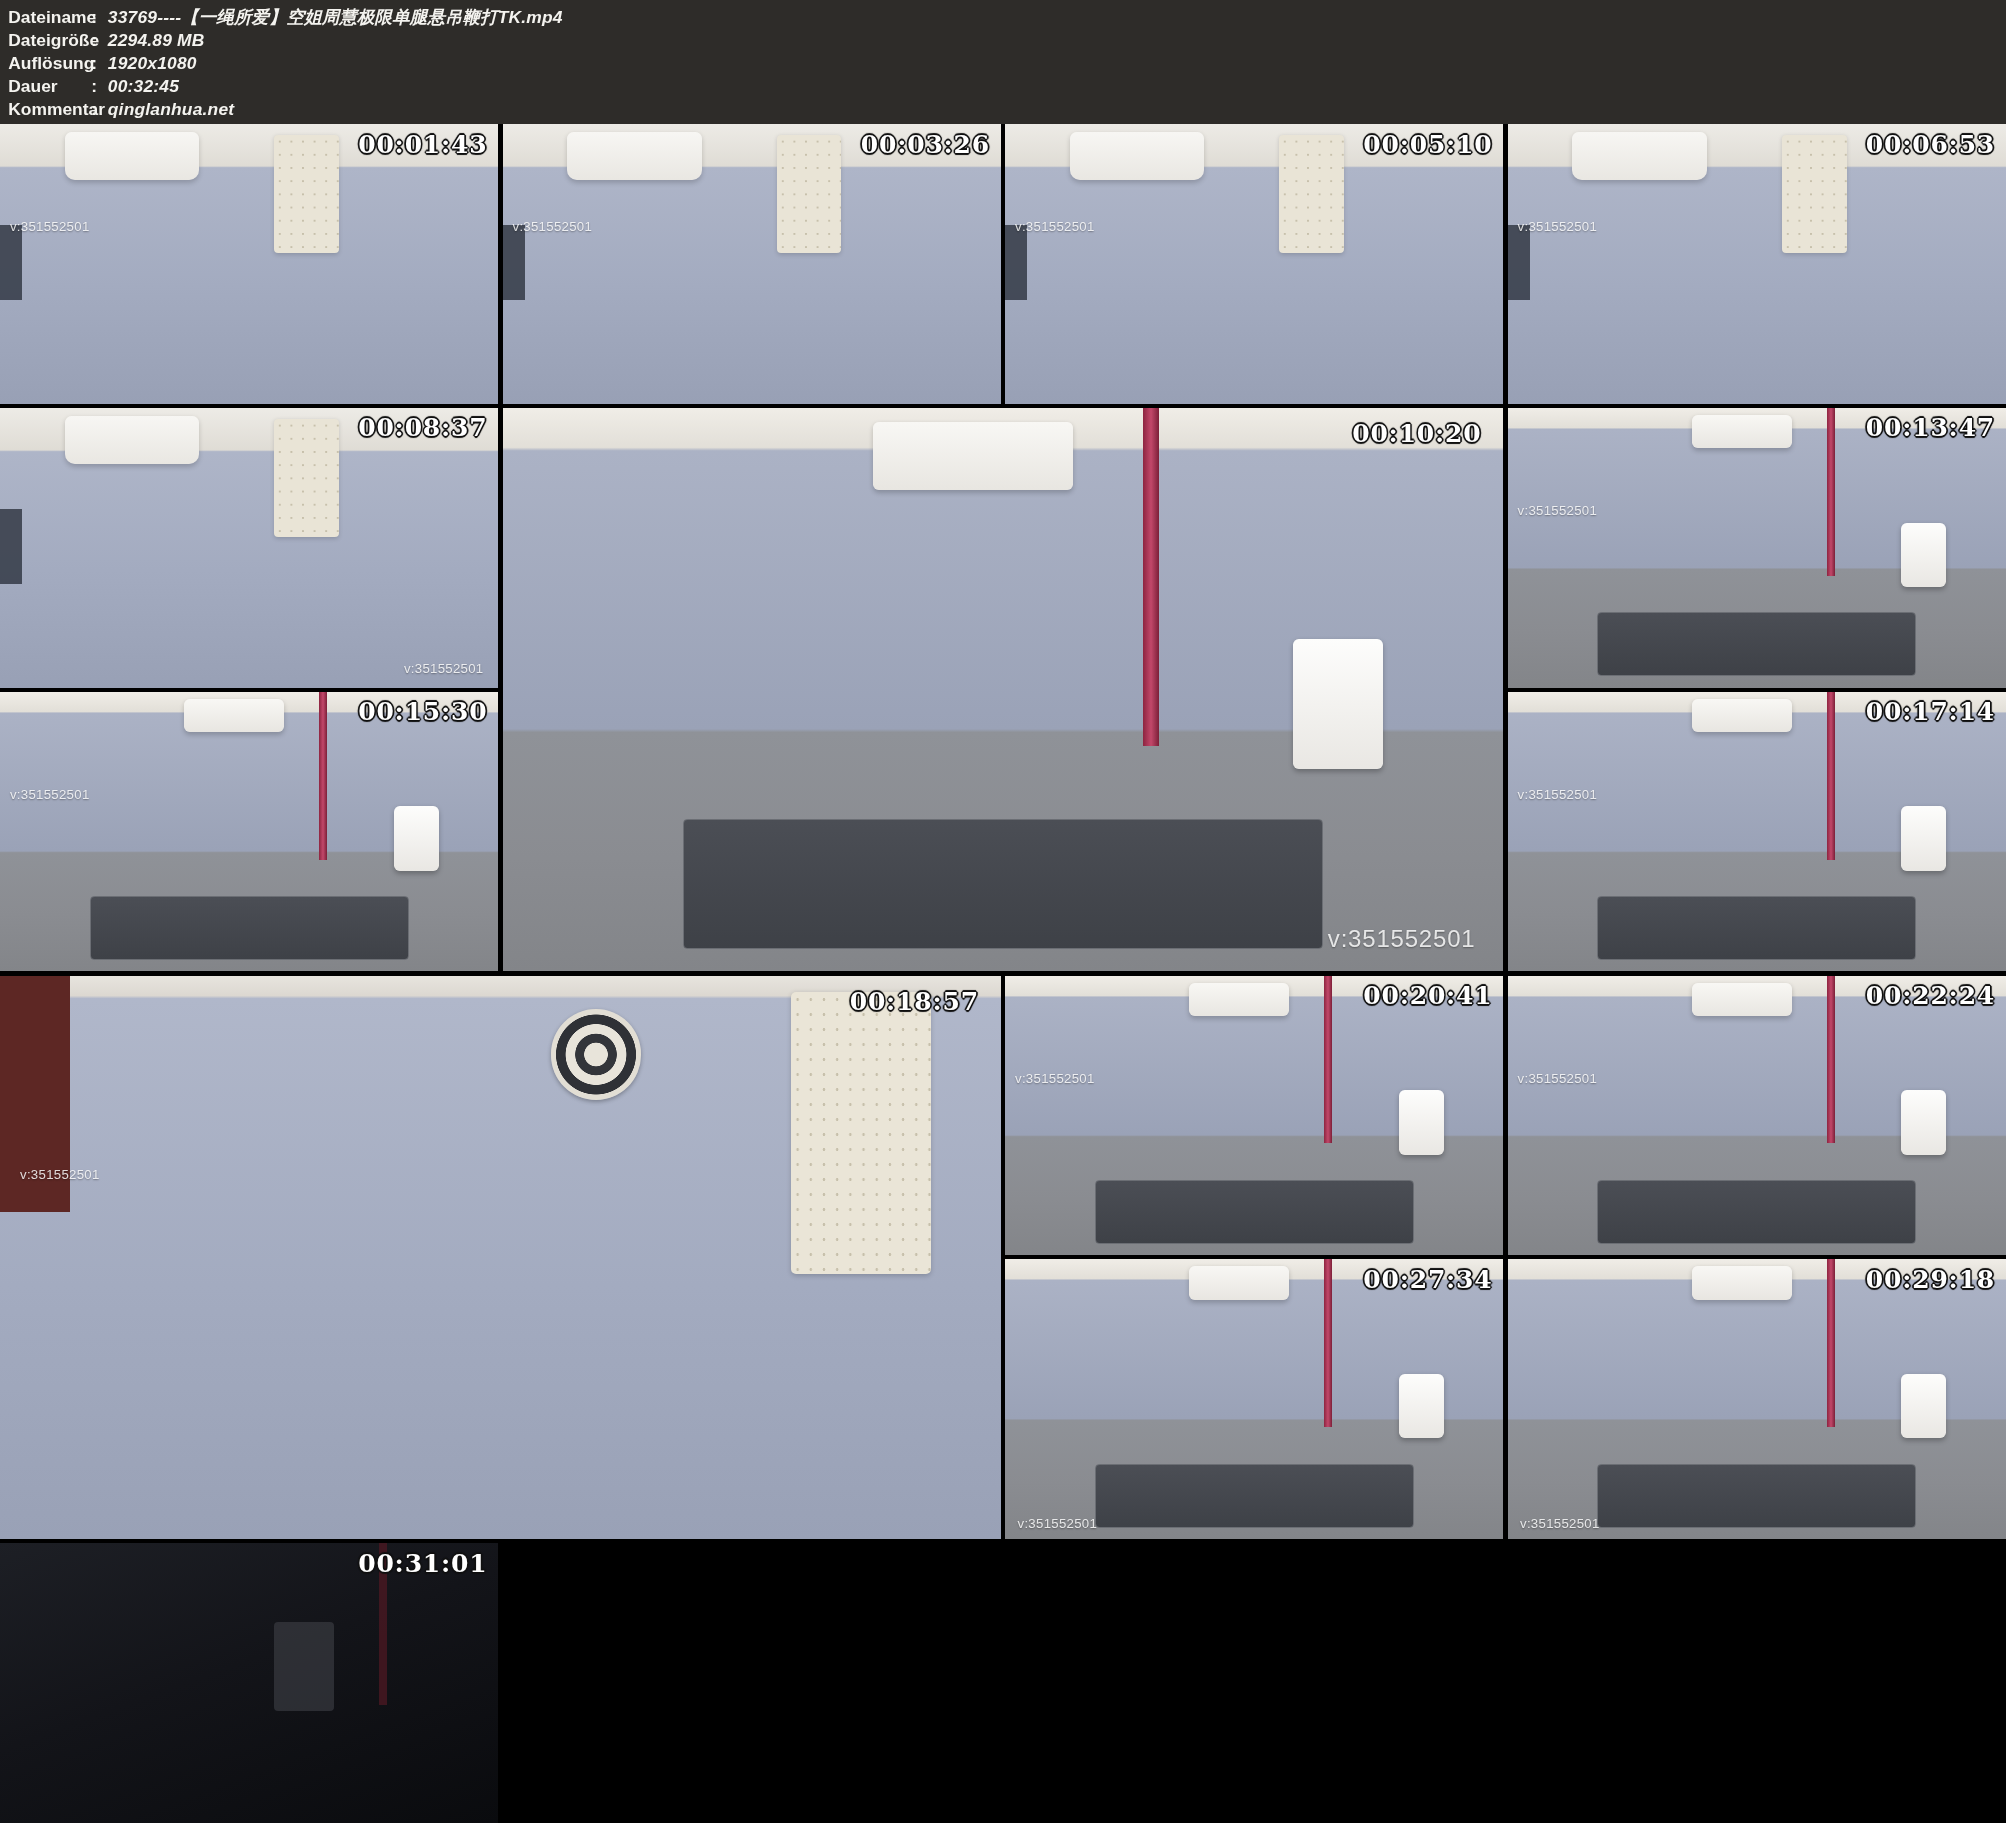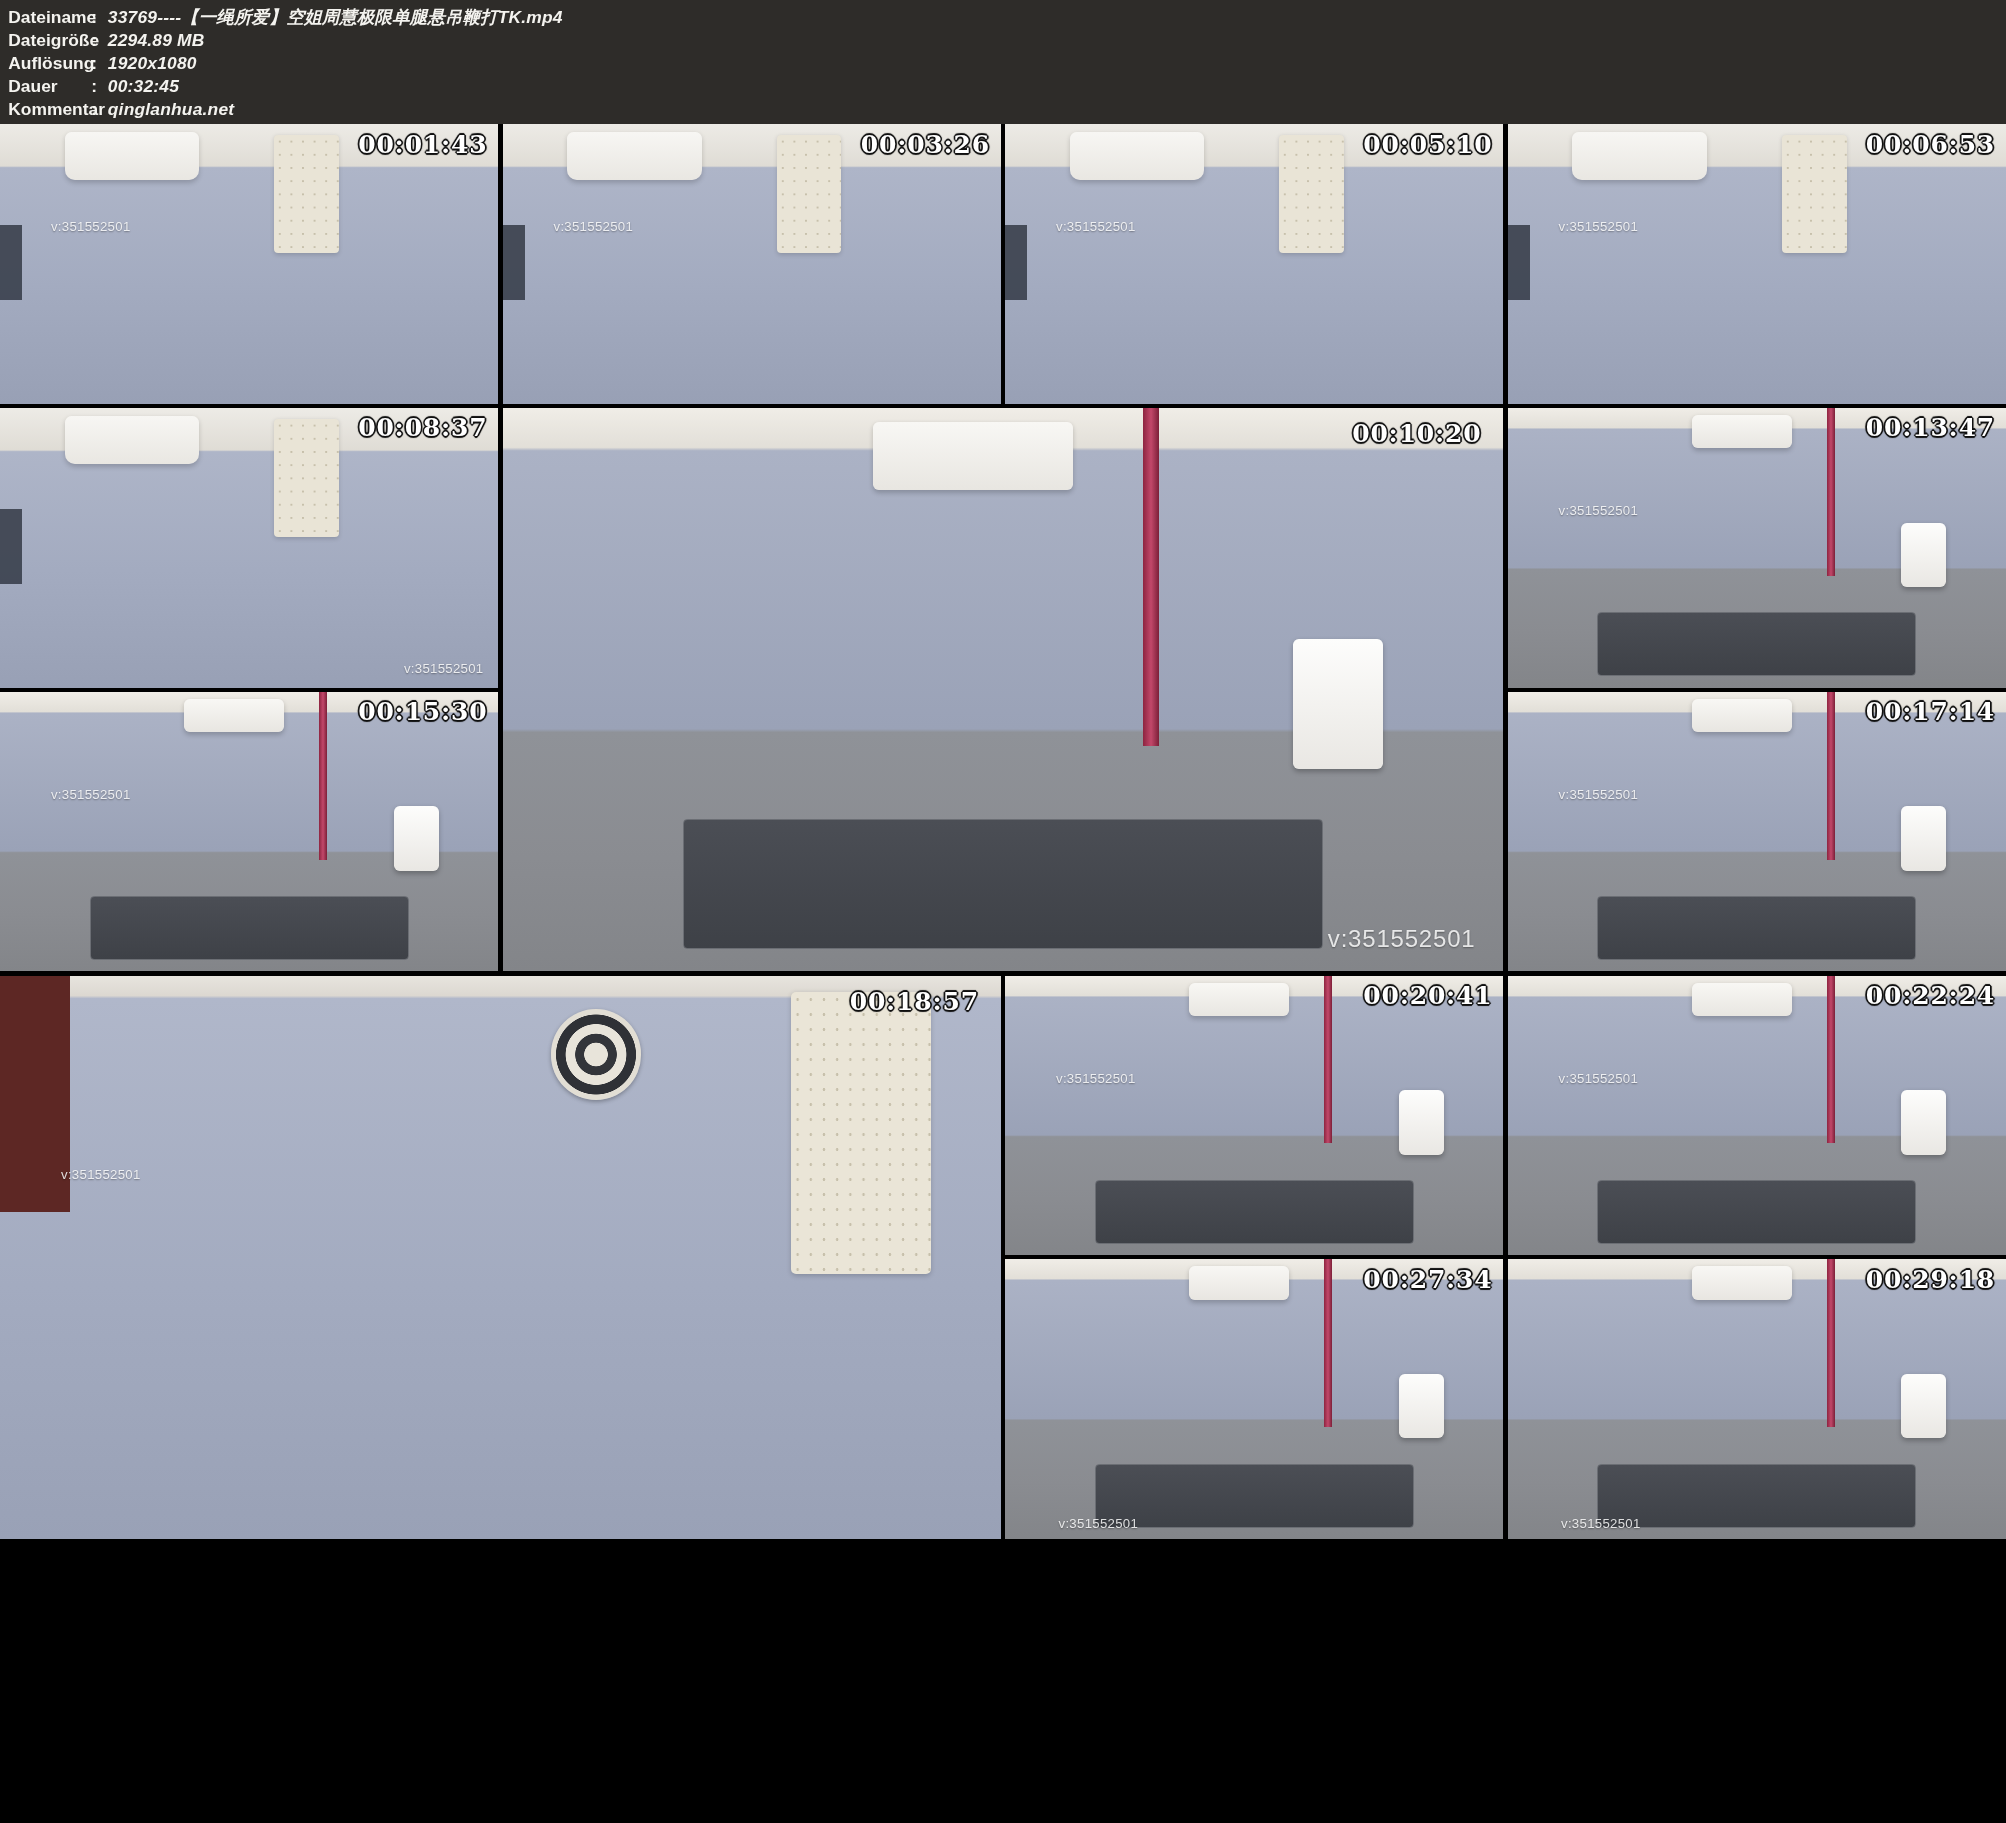--- a/index.html
+++ b/index.html
@@ -107,21 +107,20 @@
     font-family:"DejaVu Serif",serif;font-weight:bold;font-style:normal;
     font-size:25px;color:#fff;letter-spacing:0.8px;
     text-shadow:-1.7px 0 0.8px #111,1.7px 0 0.8px #111,0 -1.7px 0.8px #111,0 1.7px 0.8px #111,
                 -0.8px -0.8px 0.8px #111,0.8px 0.8px 0.8px #111,0.8px -0.8px 0.8px #111,-0.8px 0.8px 0.8px #111;
     text-align:center;
   }
   .wm{
     position:absolute;color:rgba(255,255,255,.83);
     font-size:13.2px;letter-spacing:0.3px;
     text-shadow:0 0.8px 1.7px rgba(0,0,0,.35);
-    margin-left:41px;
   }
   .wm-left{left:2%;top:34%;}
   .wm-bottom-right{right:3%;bottom:4%;}
   .wm-bottom-left{left:2.5%;bottom:3%;}
   .wm-big-bottom-right{right:2.8%;bottom:3.2%;font-size:24px;letter-spacing:0.8px;}
 </style>
 </head>
 <body>
 
 <header class="file-header">
@@ -258,14 +257,21 @@
     <span class="ts">00:27:34</span>
   </div>
     <div class="thumb scene-wide">
     <i class="p1"></i>
     <i class="p2"></i>
     <i class="p3"></i>
     <i class="p4"></i>
     <span class="wm wm-bottom-left">v:351552501</span>
     <span class="ts">00:29:18</span>
   </div>
+    <div class="thumb scene-dark">
+
+    <i class="p2"></i>
+    <i class="p3"></i>
+
+    <span class="ts">00:31:01</span>
+  </div>
   </main>
 
 
 </body></html>

